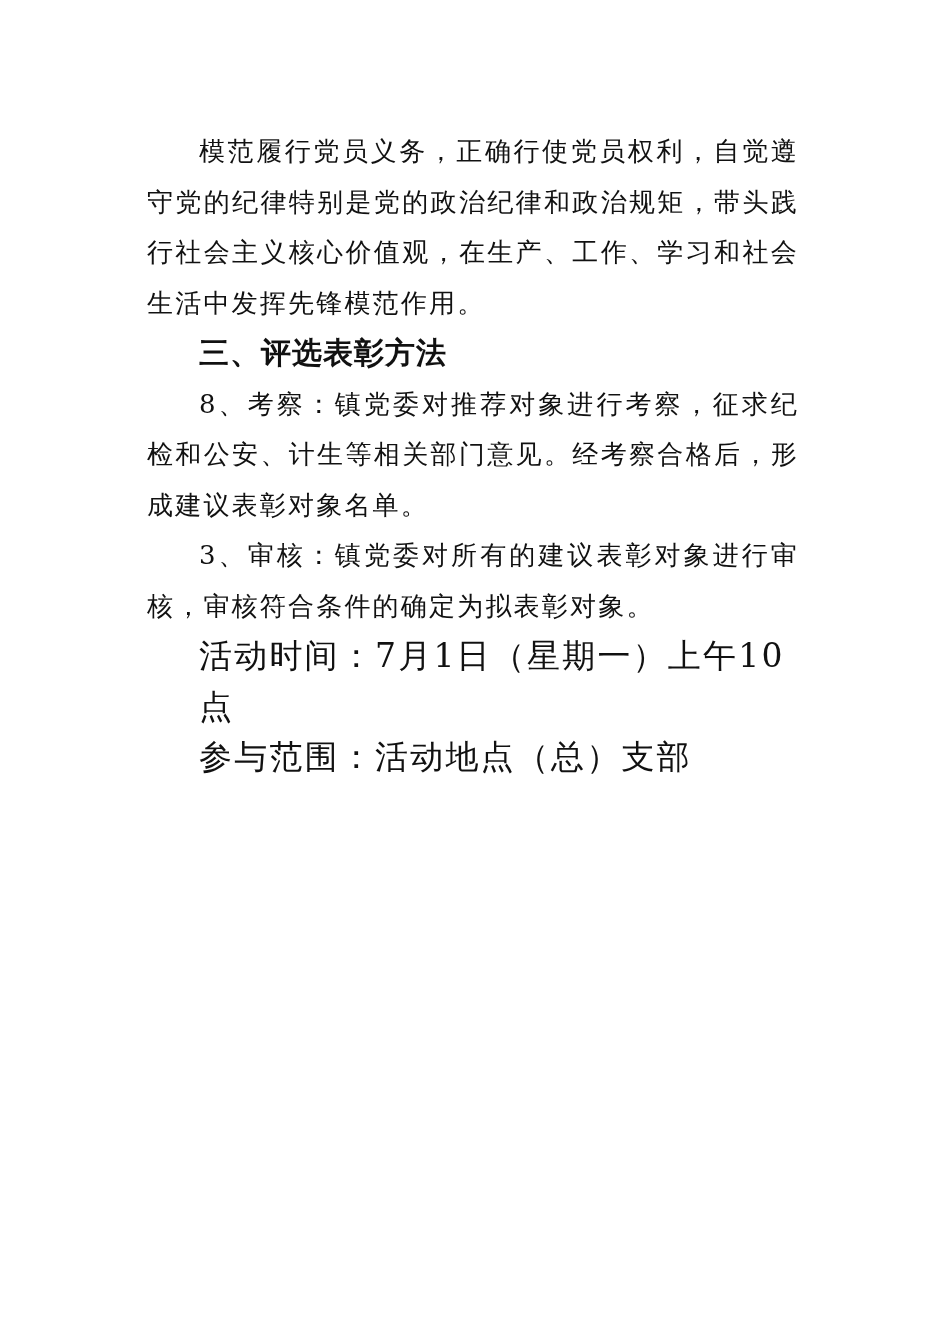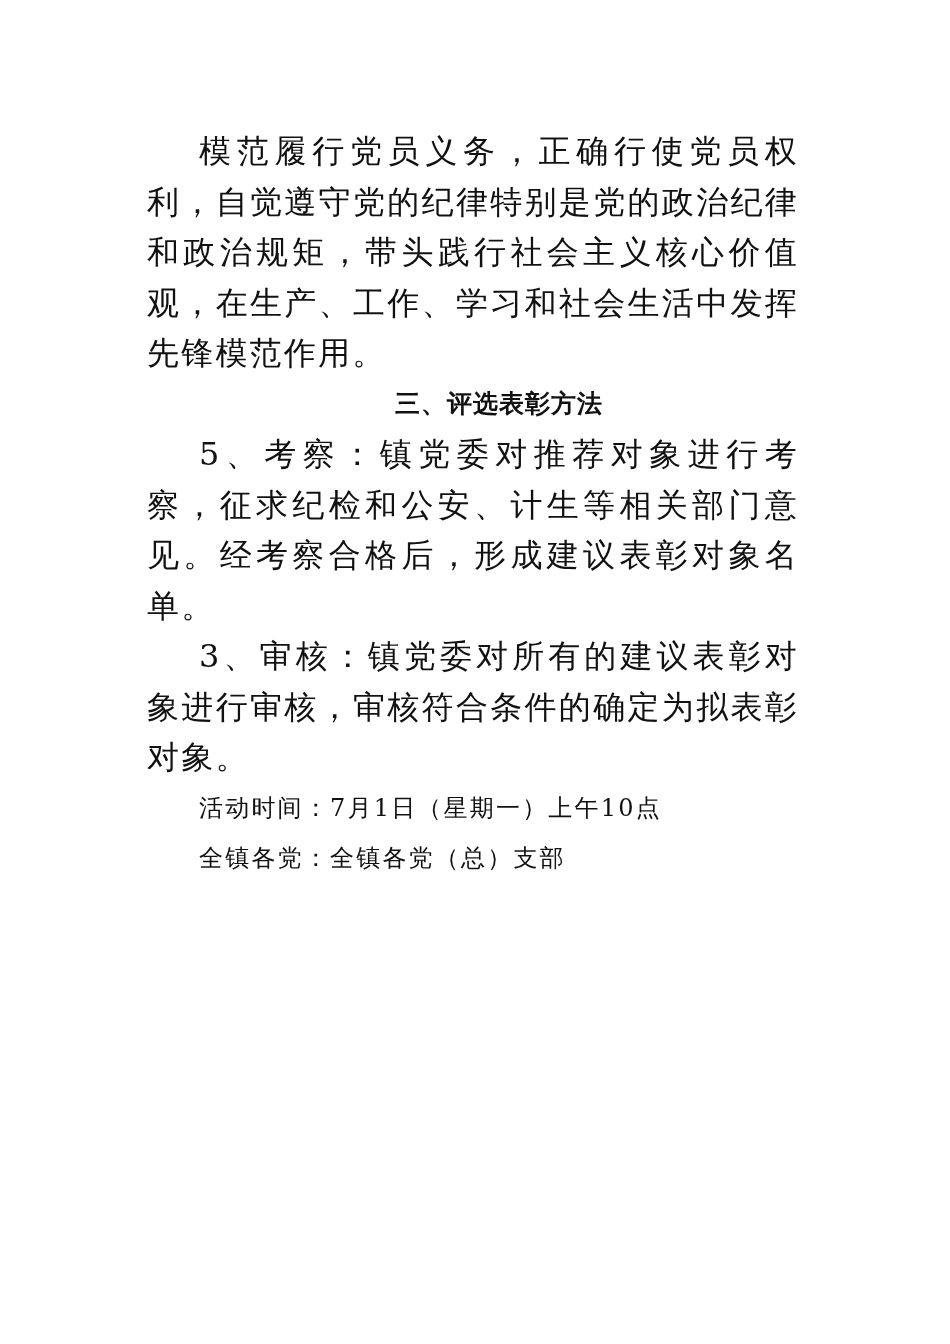--- a/index.html
+++ b/index.html
@@ -15,54 +15,53 @@
       font-family: "DejaVu Serif", "Liberation Serif", serif;
       color: #111111;
     }
     .page {
       position: absolute;
       left: 147px;
       top: 126px;
       width: 652px;
     }
     .para {
-      font-size: 32px;
+      font-size: 26px;
       line-height: 50.5px;
       margin: 0;
       text-align: justify;
       text-align-last: left;
       letter-spacing: 2.2px;
       word-break: break-all;
     }
     .indent {
       text-indent: 52px;
     }
     .heading {
       font-family: "DejaVu Sans", "Liberation Sans", sans-serif;
       font-weight: bold;
-      font-size: 25px;
+      font-size: 30px;
       line-height: 50.5px;
       margin: 0;
       padding-left: 52px;
       letter-spacing: 1px;
-      text-align: center;
     }
     .item {
-      font-size: 24px;
+      font-size: 33px;
       line-height: 50.5px;
       margin: 0;
       padding-left: 52px;
       letter-spacing: 2.2px;
     }
   </style>
 </head>
 <body>
 
 <div class="page">
   <p class="para indent">模范履行党员义务，正确行使党员权利，自觉遵守党的纪律特别是党的政治纪律和政治规矩，带头践行社会主义核心价值观，在生产、工作、学习和社会生活中发挥先锋模范作用。</p>
 
   <h2 class="heading">三、评选表彰方法</h2>
-  <p class="para indent">5、考察：镇党委对推荐对象进行考察，征求纪检和公安、计生等相关部门意见。经考察合格后，形成建议表彰对象名单。</p>
+  <p class="para indent">8、考察：镇党委对推荐对象进行考察，征求纪检和公安、计生等相关部门意见。经考察合格后，形成建议表彰对象名单。</p>
   <p class="para indent">3、审核：镇党委对所有的建议表彰对象进行审核，审核符合条件的确定为拟表彰对象。</p>
 
   <p class="item">活动时间：7月1日（星期一）上午10点</p>
-  <p class="item">全镇各党：全镇各党（总）支部</p>
+  <p class="item">参与范围：活动地点（总）支部</p>
 </div>
 
 </body></html>

